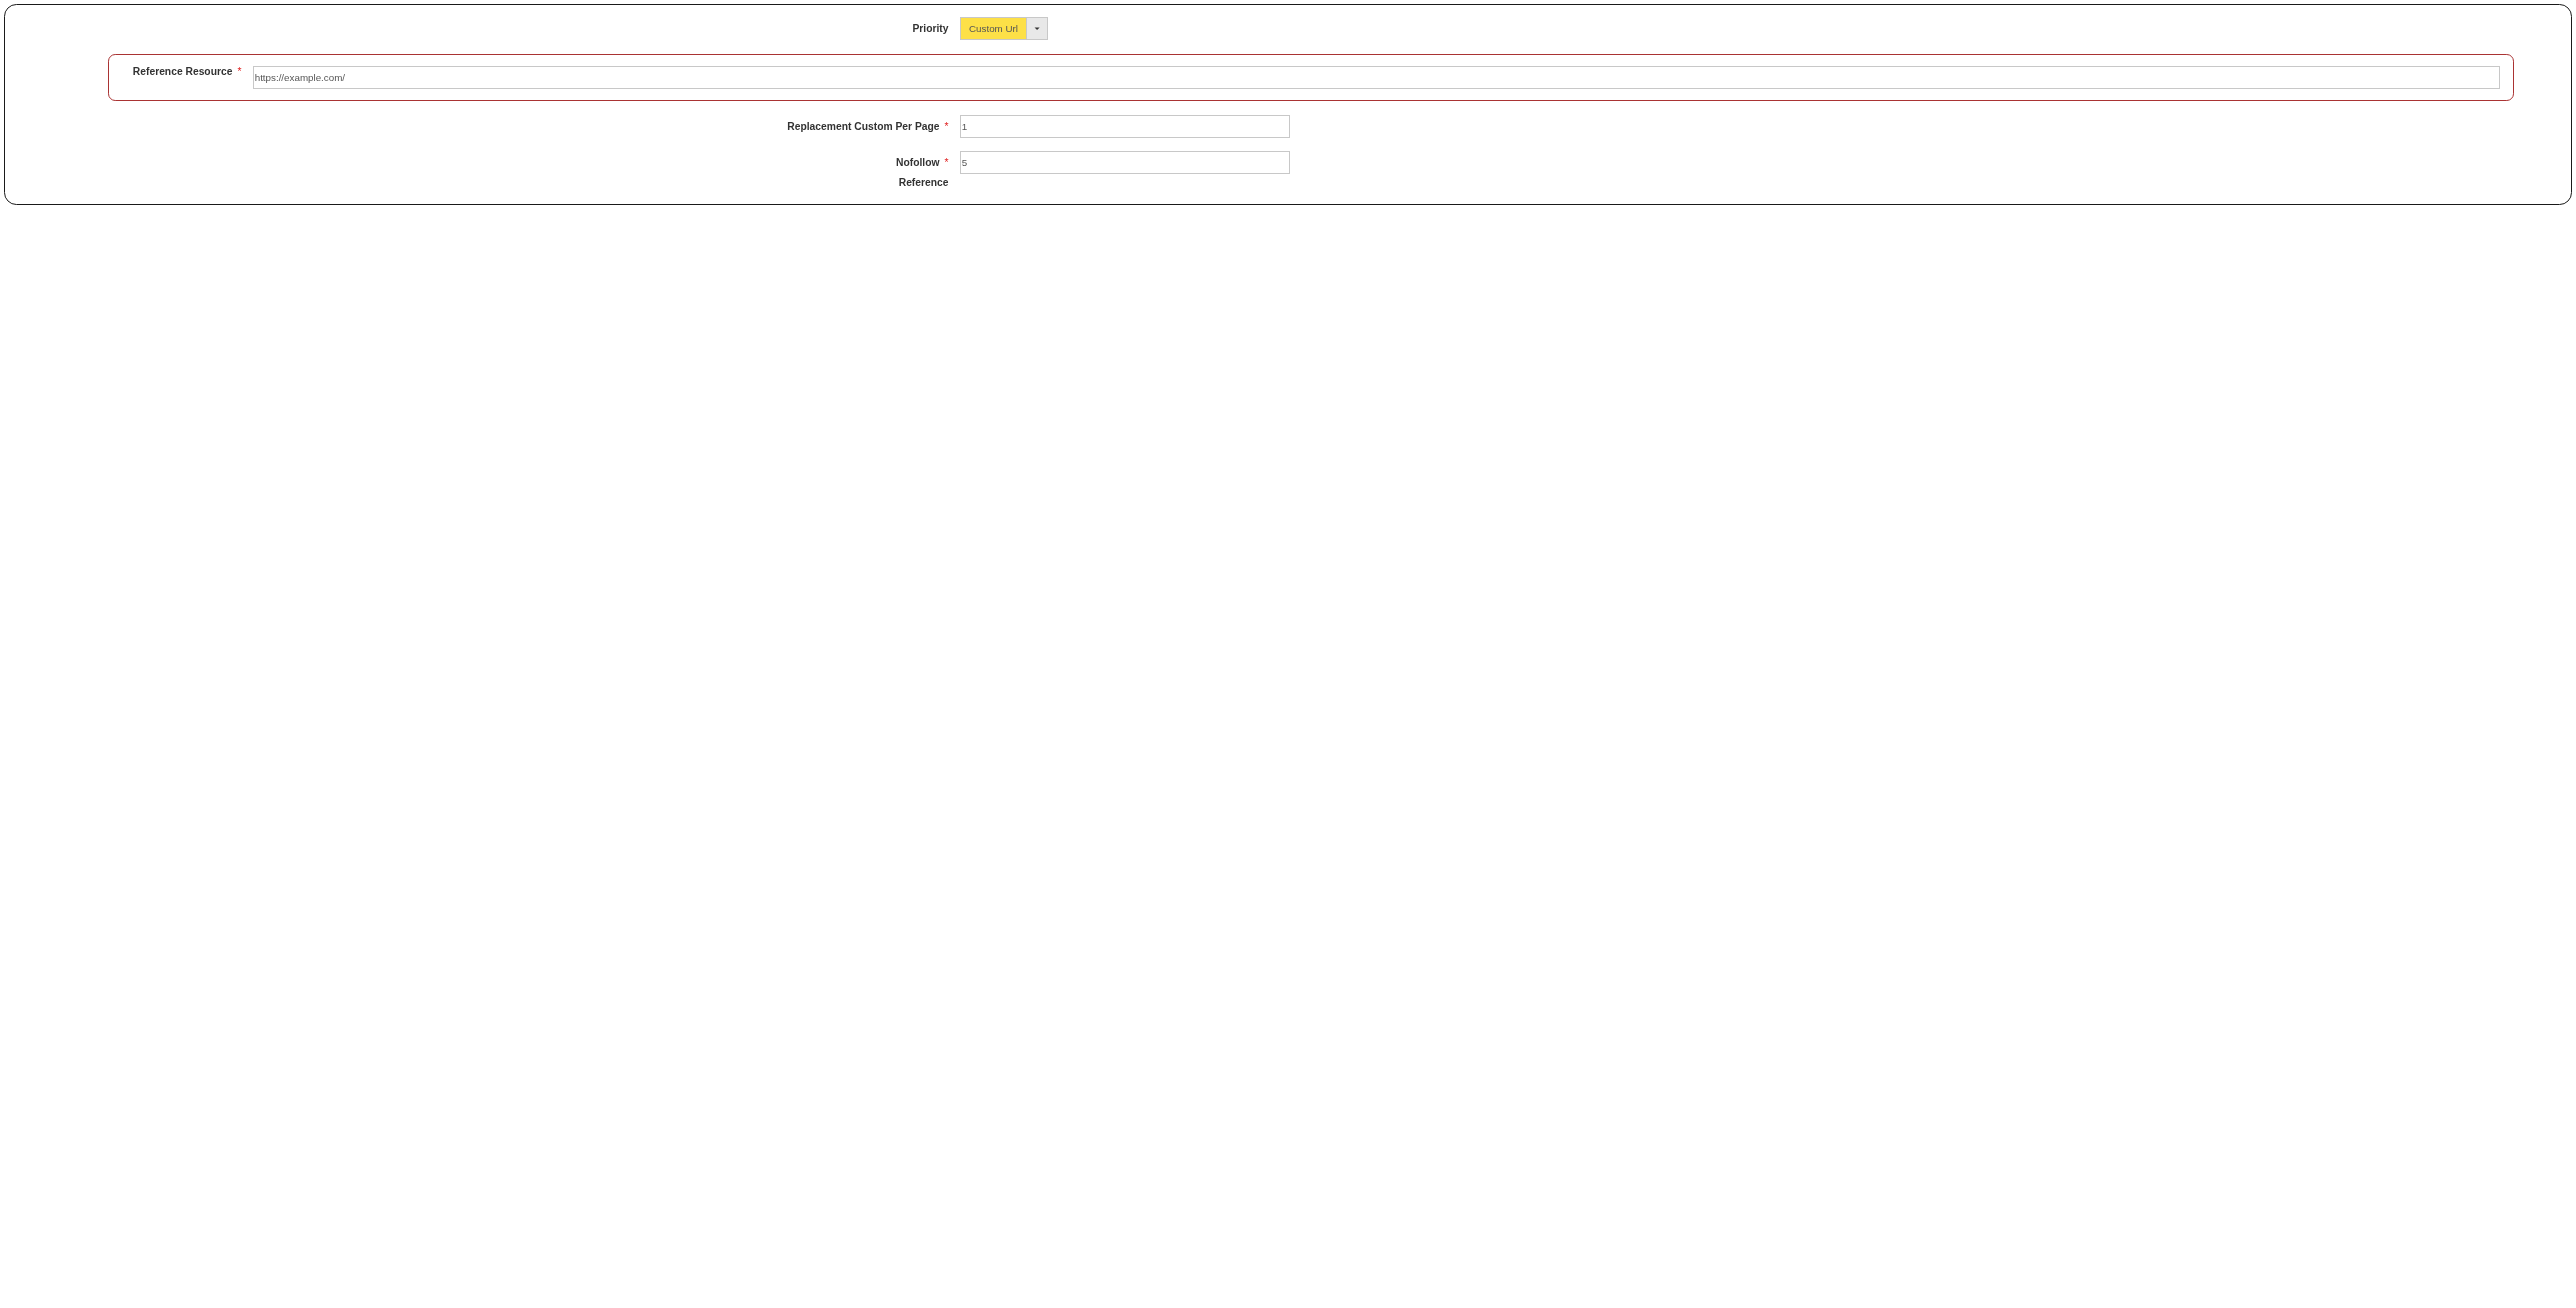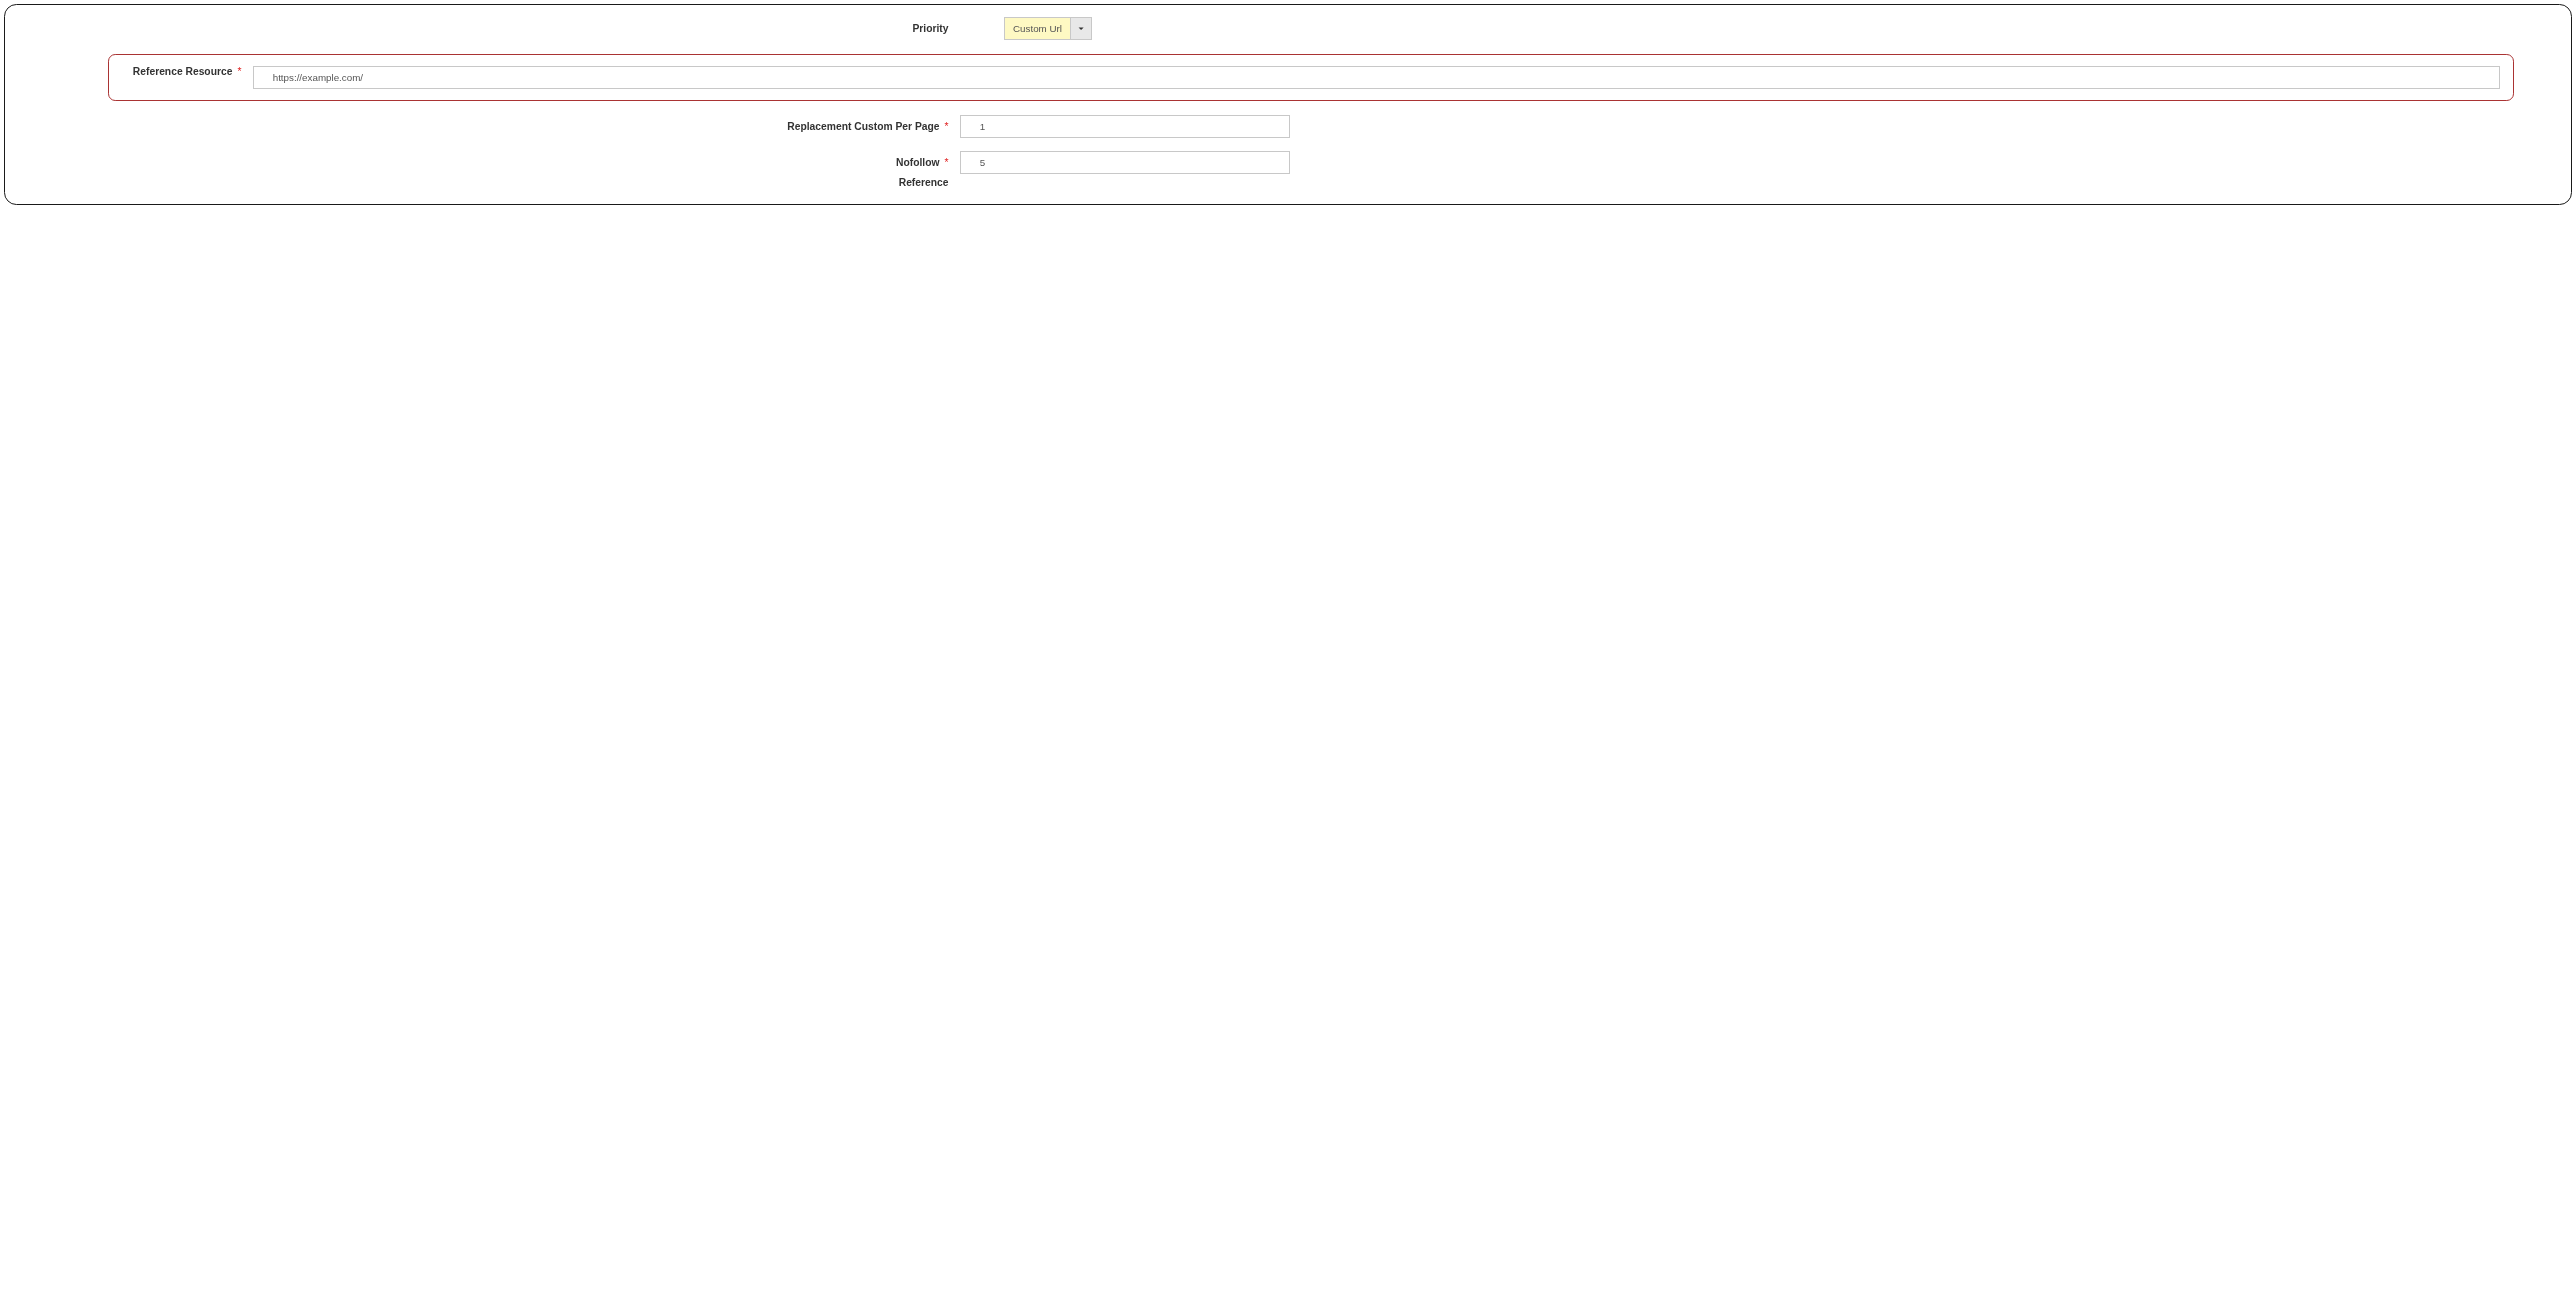--- a/index.html
+++ b/index.html
@@ -43,32 +43,31 @@
     .input-col {
       flex: 1;
       display: flex;
       align-items: center;
     }
     .text-input {
       width: 100%;
       max-width: 330px;
       height: 23px;
       border: 0.5px solid #c8c8c8;
-      padding: 0 19px;
+      padding: 0 1px;
       font-size: 9.8px;
       color: #555555;
       font-family: inherit;
       outline: none;
     }
     .select-wrap {
       display: inline-flex;
       border: 0.5px solid #c8c8c8;
       height: 23px;
-      background: #fef9c3;
-      margin-left: 44px;
+      background: #fde047;
     }
     .select-value {
       padding: 0 8.2px;
       font-size: 9.8px;
       color: #555555;
       display: flex;
       align-items: center;
       min-width: 46px;
     }
     .select-btn {

